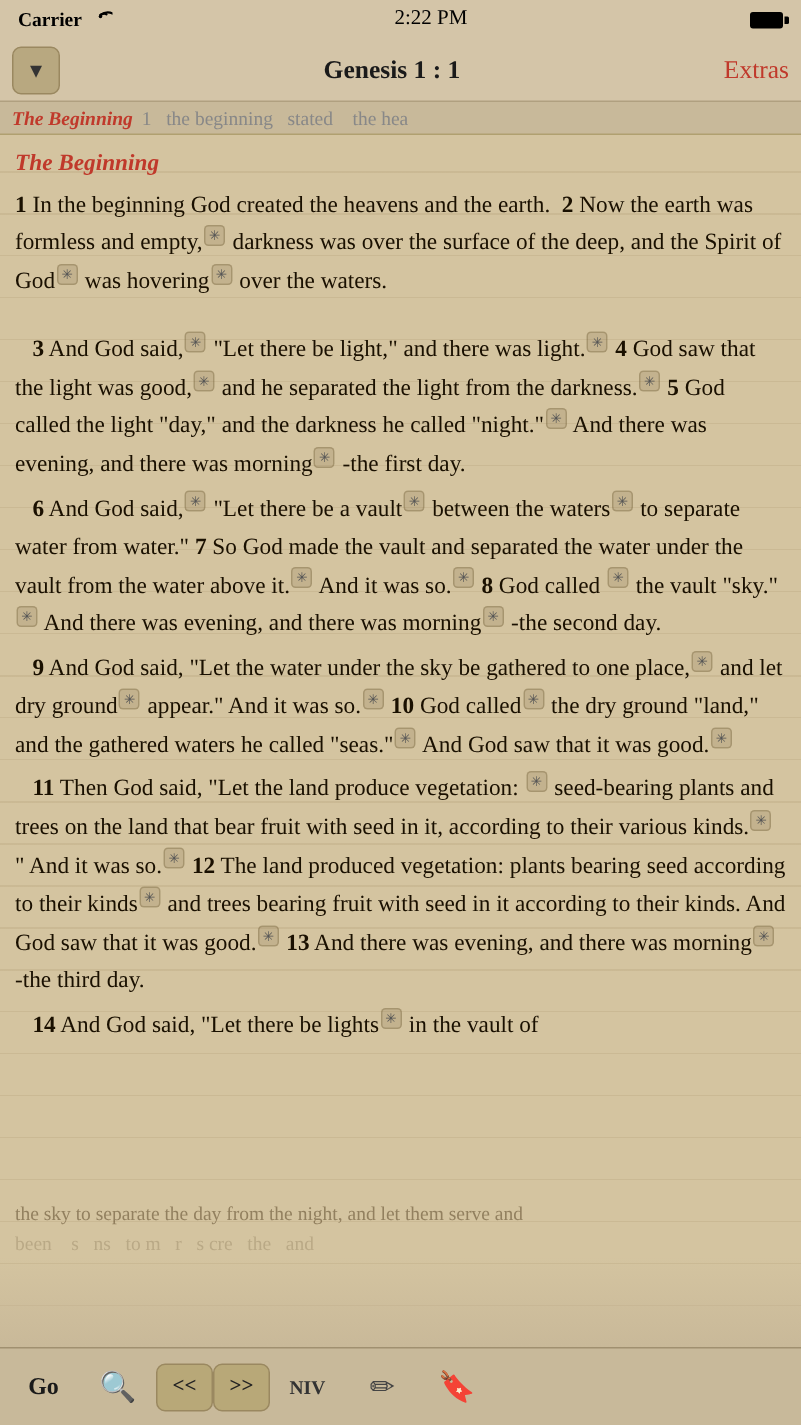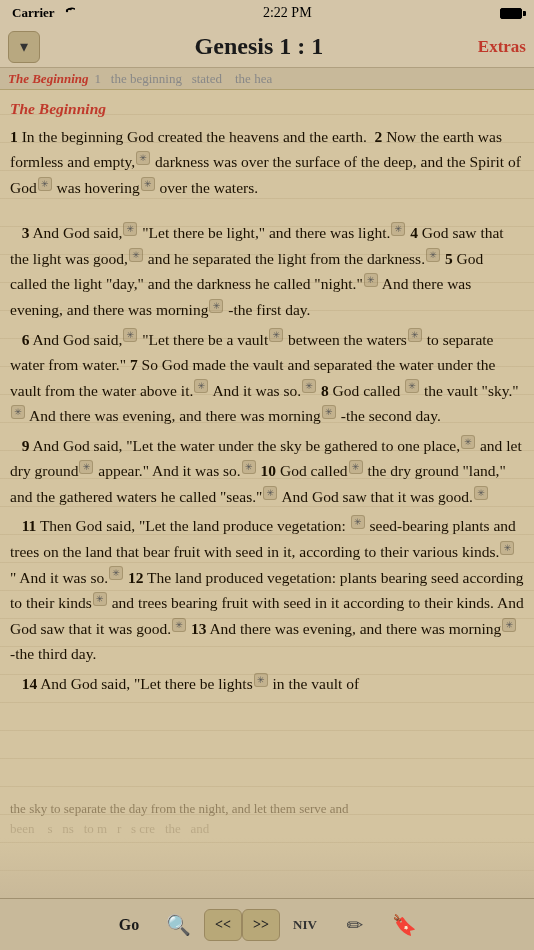--- a/index.html
+++ b/index.html
@@ -49,27 +49,27 @@
     .nav-bar {
       display: flex;
       justify-content: space-between;
       align-items: center;
       background: #d4c5a8;
       padding: 4px 8px;
       height: 42px;
       border-bottom: 1px solid #b0a080;
     }
     .nav-title {
-      font-size: 24px;
+      font-size: 17px;
       font-weight: bold;
       color: #1a1a1a;
     }
     .nav-extras {
       font-size: 17px;
-      font-weight: bold;
+      font-weight: normal;
       color: #c0392b;
     }
     .nav-chevron {
       width: 32px;
       height: 32px;
       background: #b8a880;
       border: 1px solid #9a8860;
       border-radius: 6px;
       display: flex;
       align-items: center;
@@ -150,21 +150,21 @@
     .bottom-toolbar {
       position: absolute;
       bottom: 0;
       left: 0;
       right: 0;
       height: 52px;
       background: #c8b99a;
       border-top: 1px solid #a09070;
       display: flex;
       align-items: center;
-      justify-content: center;
+      justify-content: flex-start;
       padding: 0 4px;
     }
     .toolbar-btn {
       display: flex;
       flex-direction: column;
       align-items: center;
       justify-content: center;
       font-size: 12px;
       color: #333;
       min-width: 50px;

